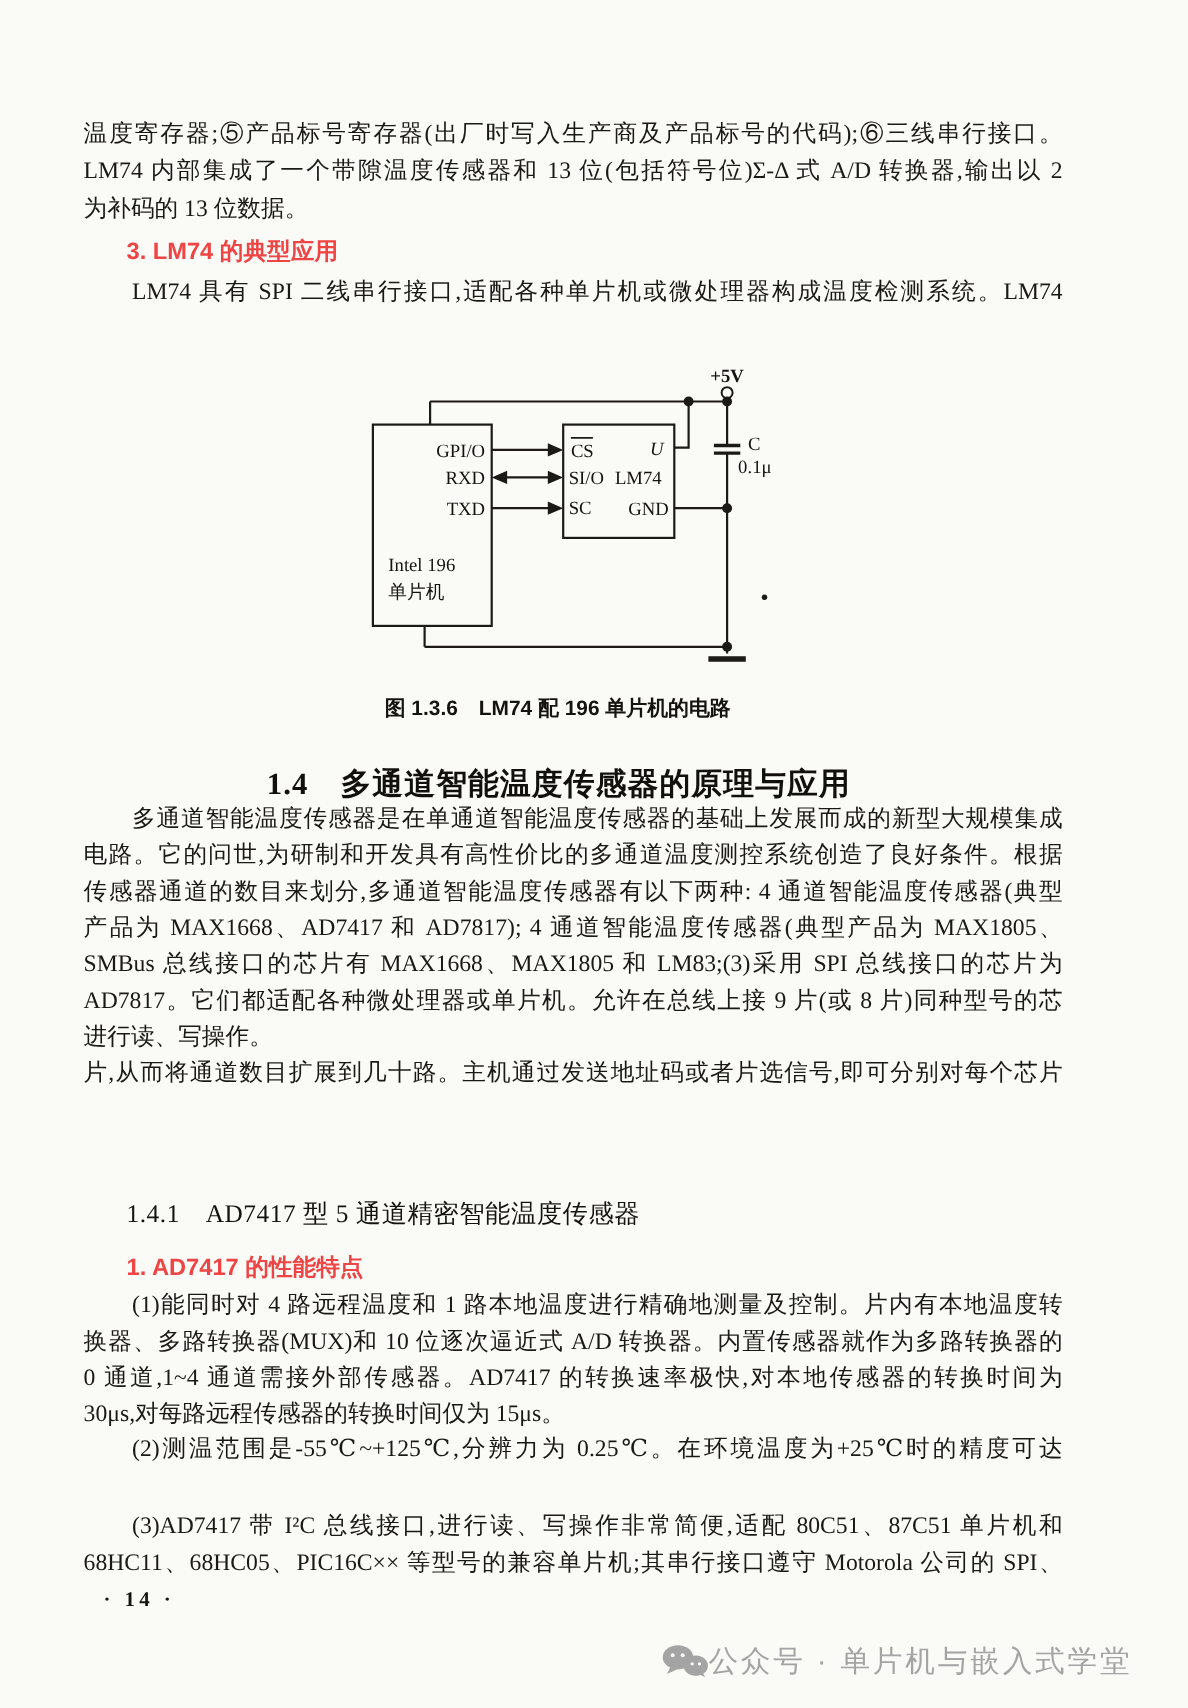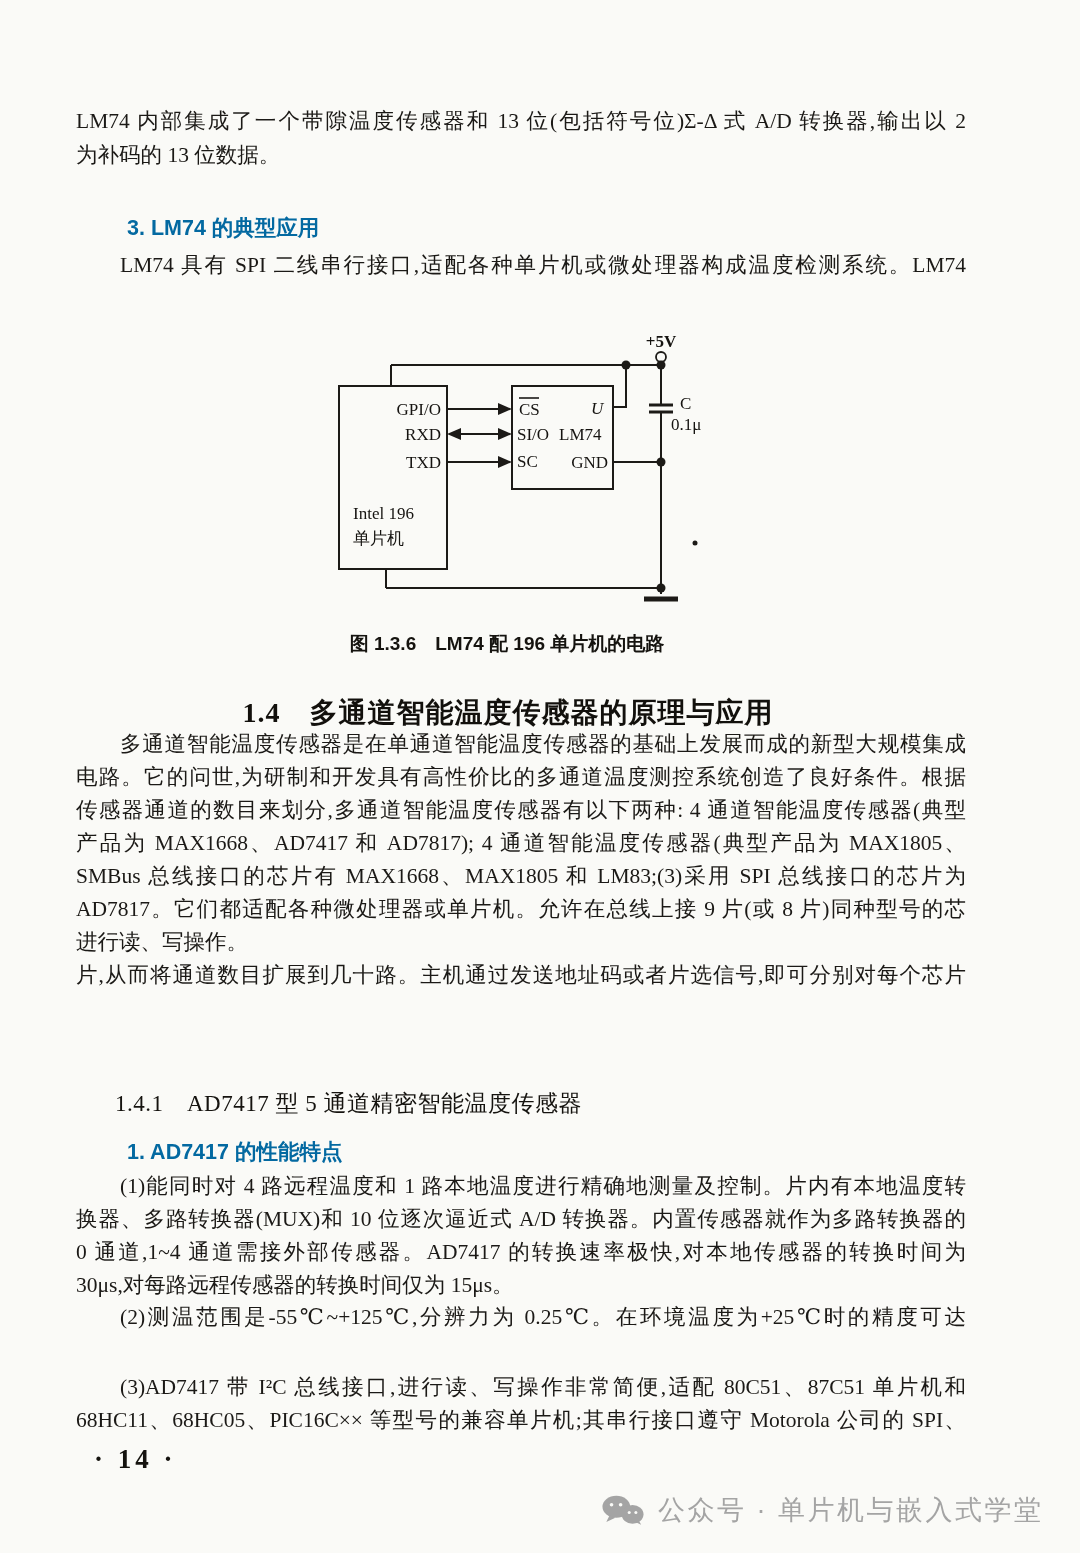--- a/index.html
+++ b/index.html
@@ -13,23 +13,22 @@
   .line{
     font-size:21.5px;line-height:34px;white-space:nowrap;
     text-align:justify;text-align-last:justify;white-space:normal;
     height:34px;overflow:hidden;
   }
   .lh33 .line{line-height:33px;height:33px;}
   .line.short{text-align-last:left;}
   .line.indent{text-indent:44px;}
   .h-sub{
     position:absolute;left:115px;font-size:21.5px;font-weight:bold;
-    font-family:"Liberation Sans","DejaVu Sans",sans-serif;color:#0369a1;
+    font-family:"Liberation Sans","DejaVu Sans",sans-serif;color:#ef4444;
     white-space:nowrap;
-    margin-left:12px;
   }
   .h1{
     position:absolute;left:0;right:0;top:694px;text-align:center;
     transform:translateX(-32px);
     font-size:28px;font-weight:bold;letter-spacing:1px;color:#12100c;
     font-family:"Liberation Serif","DejaVu Serif",serif;white-space:nowrap;
   }
   .h2{
     position:absolute;left:115px;top:1088px;font-size:23px;color:#15130f;
     letter-spacing:0.5px;white-space:nowrap;text-align:center;
@@ -38,36 +37,37 @@
     position:absolute;left:0;right:0;top:631px;text-align:center;
     transform:translateX(-33px);
     font-size:19px;font-weight:bold;color:#15130f;
     font-family:"Liberation Sans","DejaVu Sans",sans-serif;white-space:nowrap;
   }
   .figure{position:absolute;left:295px;top:332px;width:470px;height:310px;}
   .figure text{
     font-family:"Liberation Serif","DejaVu Serif",serif;fill:#151310;font-size:17px;
   }
   .pagenum{
-    position:absolute;left:94px;top:1444px;font-size:27px;font-weight:bold;
+    position:absolute;left:94px;top:1444px;font-size:19px;font-weight:bold;
     letter-spacing:4px;color:#15130f;white-space:nowrap;
   }
   .watermark{
-    position:absolute;left:602px;top:1492px;display:flex;align-items:center;gap:14px;
+    position:absolute;left:602px;top:1492px;display:flex;align-items:center;gap:0;
     color:#a4a4a4;font-size:27px;letter-spacing:2.5px;
     font-family:"Liberation Sans","DejaVu Sans",sans-serif;white-space:nowrap;
   }
   .watermark svg{flex:0 0 auto;}
 </style>
 </head>
 <body>
 
 <div class="page">
 
   <div class="col" style="top:104px">
+    <div class="line">温度寄存器;⑤产品标号寄存器(出厂时写入生产商及产品标号的代码);⑥三线串行接口。</div>
     <div class="line">LM74 内部集成了一个带隙温度传感器和 13 位(包括符号位)Σ-Δ 式 A/D 转换器,输出以 2</div>
     <div class="line short">为补码的 13 位数据。</div>
   </div>
 
   <div class="h-sub" style="top:213px">3. LM74 的典型应用</div>
 
   <div class="col" style="top:248px">
     <div class="line indent">LM74 具有 SPI 二线串行接口,适配各种单片机或微处理器构成温度检测系统。LM74</div>
   </div>
 

